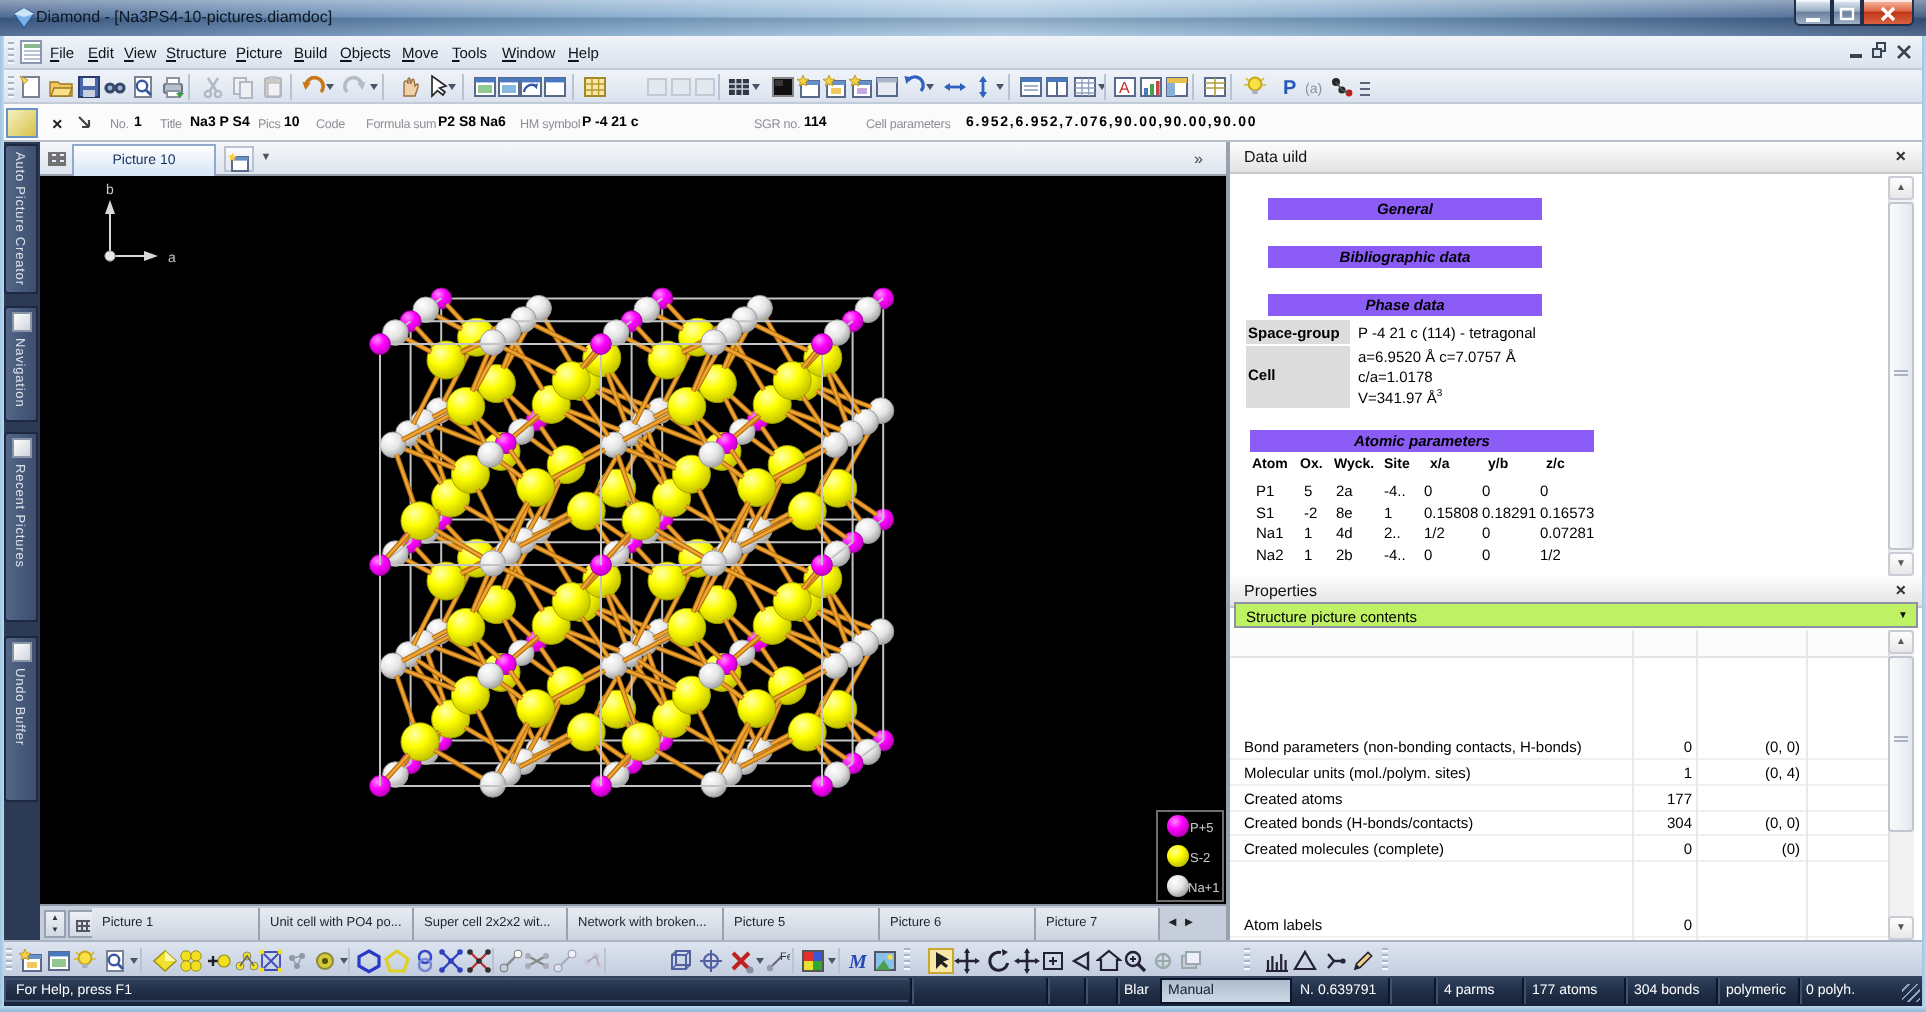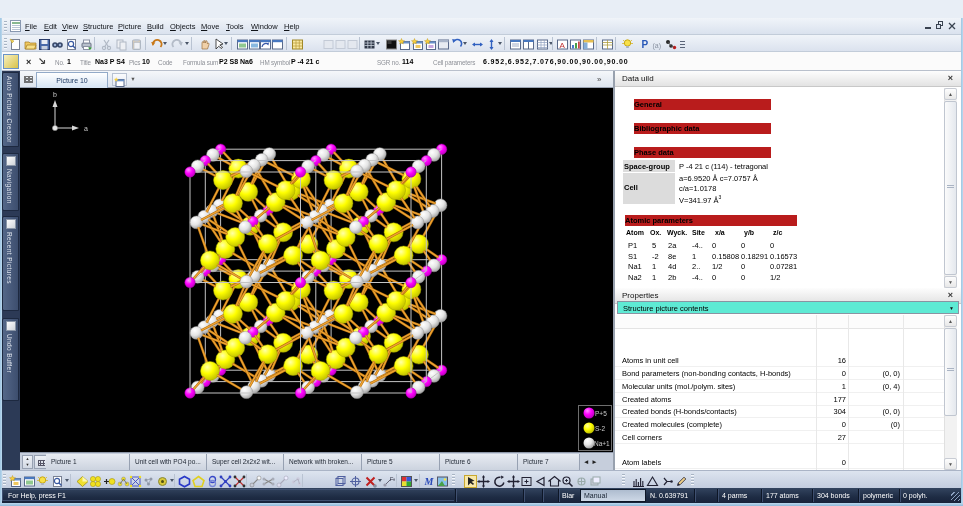--- a/index.html
+++ b/index.html
@@ -28,21 +28,21 @@
 #sbar{left:0;top:71px;width:20px;height:399px;background:#2c3a56;}
 .stab{position:absolute;left:2px;width:17px;background:linear-gradient(90deg,#546788,#3d4e6e);border:1px solid #1d2940;border-radius:2px 0 0 2px;}
 .stab .vt{position:absolute;left:3px;font-size:6.5px;color:#dde3ec;writing-mode:vertical-rl;letter-spacing:.4px;white-space:nowrap;}
 .stab .ic{position:absolute;left:3px;width:10px;height:10px;background:linear-gradient(135deg,#fdfdfd,#cfd4da);border:1px solid #8a96a8;}
 #ptabs{left:20px;top:71px;width:593px;height:17px;background:linear-gradient(180deg,#f5f7fa,#dde4ee);border-bottom:1px solid #9aa3b2;}
 #canvas{left:20px;top:88px;width:593px;height:364px;background:#000;}
 #rpanel{left:613px;top:71px;width:350px;height:399px;background:#fff;border-left:2px solid #98a1ae;}
 .ptitle{position:absolute;left:0;width:346px;height:16px;background:linear-gradient(180deg,#fdfdfd,#e3e3e3);border-bottom:1px solid #c8c8c8;}
 .ptitle .t{position:absolute;left:7px;top:3px;font-size:8px;color:#111;}
 .ptitle .x{position:absolute;right:8px;top:3px;font-size:9px;color:#333;font-weight:bold;line-height:9px;}
-.dhead{position:absolute;background:#b91c1c;font-size:7.5px;font-weight:bold;text-align:left;color:#000;}
+.dhead{position:absolute;background:#8b5cf6;font-size:7.5px;font-weight:bold;text-align:center;color:#000;font-style:italic;}
 .dtxt{position:absolute;font-size:7.5px;color:#000;white-space:nowrap;}
 .dbold{position:absolute;font-size:7.5px;font-weight:bold;color:#000;white-space:nowrap;}
 .glab{position:absolute;background:#dcdcdc;}
 .sb{position:absolute;width:13px;background:#f2f2f2;border-left:1px solid #e0e0e0;}
 .sbb{position:absolute;left:0;width:13px;height:12px;background:linear-gradient(180deg,#fdfdfd,#e8e8e8);border:1px solid #c8ccd4;border-radius:2px;color:#555;font-size:5px;text-align:center;line-height:11px;}
 .sbt{position:absolute;left:0;width:13px;background:linear-gradient(90deg,#fbfbfb,#e4e8ee);border:1px solid #c0c6d0;border-radius:2px;}
 .prow{position:absolute;left:0;width:329px;height:13px;border-bottom:1px solid #f0f0f0;font-size:7.5px;color:#000;}
 .prow .n{position:absolute;left:7px;top:2px;white-space:nowrap;}
 .prow .v{position:absolute;left:203px;width:28px;top:2px;text-align:right;}
 .prow .e{position:absolute;left:240px;width:45px;top:2px;text-align:right;}
@@ -52,20 +52,38 @@
 #b2bar{left:0;top:470px;width:963px;height:18px;background:linear-gradient(180deg,#dde4ef,#c3cddf);border-top:1px solid #aab4c6;}
 #b2bar .ti{top:2.5px;}
 #status{left:0;top:488px;width:963px;height:15px;background:linear-gradient(180deg,#33445f,#1e2c44 60%,#17233a);color:#fff;font-size:7px;}
 #status .f{position:absolute;top:3.5px;white-space:nowrap;}
 .ssep{position:absolute;top:1px;width:1px;height:13px;background:#0d1626;box-shadow:1px 0 0 #3f5070;}
 #manual{position:absolute;left:580px;top:1px;width:66px;height:13px;background:linear-gradient(180deg,#aebccf,#cdd8e6);border:1px solid #0d1626;color:#15202f;font-size:7px;}
 .wb{position:absolute;background:linear-gradient(90deg,#9ec5e2,#bcd9ee);z-index:50;}
 </style></head>
 <body>
 <div id="win">
+<div id="title" class="abs">
+ <svg id="ticon" width="10" height="10" viewBox="0 0 10 10">
+        <polygon points="5,0 10,3 5,10 0,3" fill="#7ab0e8" stroke="#2a5a9a" stroke-width="0.7"></polygon>
+        <polygon points="5,0 10,3 5,4.5 0,3" fill="#cde4f8"></polygon>
+      </svg>
+ <div class="txt">Diamond - [Na3PS4-10-pictures.diamdoc]</div>
+ <div class="capbtns">
+        <div class="cb mn"><svg width="17" height="11" viewBox="0 0 17 11">
+            <rect x="5" y="7" width="7" height="2" fill="#fff" opacity=".95"></rect>
+          </svg></div>
+        <div class="cb mx"><svg width="13" height="11" viewBox="0 0 13 11">
+            <rect x="3.5" y="2.5" width="6" height="5" fill="none" stroke="#fff" stroke-width="1.2"></rect>
+          </svg></div>
+        <div class="cb cl"><svg width="24" height="11" viewBox="0 0 24 11">
+            <path d="M9 2 L15 8 M15 2 L9 8" stroke="#fff" stroke-width="1.6"></path>
+          </svg></div>
+      </div>
+</div>
 <div id="menu" class="abs">
  <div class="grip" style="left:4px;top:3px;height:11px"></div>
  <div class="abs" style="left:10px;top:2px;width:11px;height:12px;background:#fff;border:1px solid #8898b0">
         <span style="position:absolute;left:1px;top:1px;width:8px;height:1.5px;background:#88b890"></span>
         <span style="position:absolute;left:1px;top:4px;width:8px;height:1px;background:#b8c4d4"></span>
         <span style="position:absolute;left:1px;top:6px;width:8px;height:1px;background:#b8c4d4"></span>
         <span style="position:absolute;left:1px;top:8px;width:8px;height:1px;background:#b8c4d4"></span>
       </div>
  <div class="mi" style="left:25px"><u>F</u>ile</div>
  <div class="mi" style="left:44px"><u>E</u>dit</div>
@@ -1294,30 +1312,25 @@
       <div class="dtxt" style="left:155px;top:201.8px">1/2</div>
       <div class="sb" style="left:329px;top:17px;height:200px"></div>
       <div class="sbb" style="left:329px;top:17px">▲</div>
       <div class="sbb" style="left:329px;top:205px">▼</div>
       <div class="sbt" style="left:329px;top:30px;height:174px"></div>
       <div style="position:absolute;left:332px;top:114px;width:7px;height:4px;background:repeating-linear-gradient(180deg,#aab4c4 0 1px,transparent 1px 2px)"></div>
       <div class="ptitle" style="top:217px">
         <span class="t">Properties</span>
         <span class="x">×</span>
       </div>
-      <div style="position:absolute;left:2px;top:230px;width:342px;height:13px;background:#5eead4;border:1px solid #8a93a2;font-size:7.5px;color:#000;">
+      <div style="position:absolute;left:2px;top:230px;width:342px;height:13px;background:#bef264;border:1px solid #8a93a2;font-size:7.5px;color:#000;">
         <span style="position:absolute;left:5px;top:2px">Structure picture contents</span>
         <span style="position:absolute;right:4px;top:3px;font-size:5px;color:#111">▼</span>
       </div>
       <div style="position:absolute;left:0;top:244px;width:330px;height:14px;background:#fcfcfc;border-bottom:1px solid #e4e4e4"></div>
-      <div class="prow" style="top:283.4px">
-        <span class="n">Atoms in unit cell</span>
-        <span class="v">16</span>
-        <span class="e"></span>
-      </div>
       <div class="prow" style="top:296.1px">
         <span class="n">Bond parameters (non-bonding contacts, H-bonds)</span>
         <span class="v">0</span>
         <span class="e">(0, 0)</span>
       </div>
       <div class="prow" style="top:308.8px">
         <span class="n">Molecular units (mol./polym. sites)</span>
         <span class="v">1</span>
         <span class="e">(0, 4)</span>
       </div>
@@ -1328,25 +1341,20 @@
       </div>
       <div class="prow" style="top:334.2px">
         <span class="n">Created bonds (H-bonds/contacts)</span>
         <span class="v">304</span>
         <span class="e">(0, 0)</span>
       </div>
       <div class="prow" style="top:346.9px">
         <span class="n">Created molecules (complete)</span>
         <span class="v">0</span>
         <span class="e">(0)</span>
-      </div>
-      <div class="prow" style="top:359.6px">
-        <span class="n">Cell corners</span>
-        <span class="v">27</span>
-        <span class="e"></span>
       </div>
       <div class="prow" style="top:385.0px">
         <span class="n">Atom labels</span>
         <span class="v">0</span>
         <span class="e"></span>
       </div>
       <div style="position:absolute;left:201px;top:244px;width:1px;height:155px;background:#e8e8e8"></div>
       <div style="position:absolute;left:233px;top:244px;width:1px;height:155px;background:#e8e8e8"></div>
       <div style="position:absolute;left:288px;top:244px;width:1px;height:155px;background:#e8e8e8"></div>
       <div class="sb" style="left:329px;top:244px;height:155px"></div>

